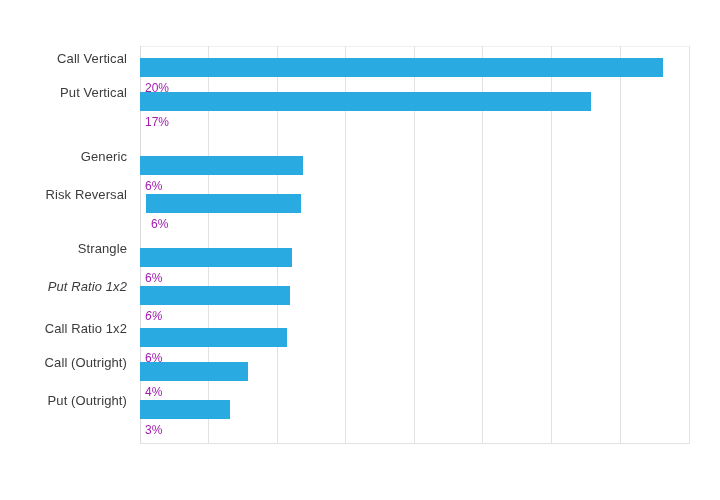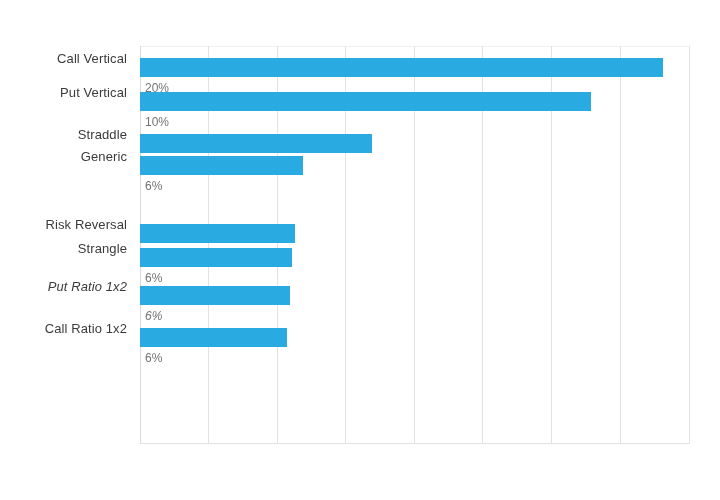--- a/index.html
+++ b/index.html
@@ -84,21 +84,21 @@
     top: 12px;
     height: 19px;
     background: #29abe2;
   }
 
   .value-label {
     position: absolute;
     left: 145px;
     top: 35px;
     font-size: 12px;
-    color: #737373;
+    color: #a21caf;
     white-space: nowrap;
   }
 </style>
 </head>
 <body>
 
 <div id="chart-root">
 
   <div class="baseline-top"></div>
 
@@ -118,36 +118,31 @@
 
   <div class="row" style="top:46px;padding-left:36px;">
     <div class="cat-label">Call Vertical</div>
     <div class="bar" style="width:523px;"></div>
     <div class="value-label">20%</div>
   </div>
 
   <div class="row" style="top:80px;">
     <div class="cat-label">Put Vertical</div>
     <div class="bar" style="width:451px;"></div>
-    <div class="value-label">10%</div>
+    <div class="value-label">17%</div>
   </div>
 
-  <div class="row" style="top:122px;">
-    <div class="cat-label">Straddle</div>
-    <div class="bar" style="width:232px;"></div>
-    <div class="value-label">9%</div>
-  </div>
 
   <div class="row" style="top:144px;">
     <div class="cat-label">Generic</div>
     <div class="bar" style="width:163px;"></div>
     <div class="value-label">6%</div>
   </div>
 
-  <div class="row" style="top:212px;">
+  <div class="row" style="top:182px;margin-left:6px;">
     <div class="cat-label">Risk Reversal</div>
     <div class="bar" style="width:155px;"></div>
     <div class="value-label">6%</div>
   </div>
 
   <div class="row" style="top:236px;">
     <div class="cat-label">Strangle</div>
     <div class="bar" style="width:152px;"></div>
     <div class="value-label">6%</div>
   </div>
@@ -157,15 +152,25 @@
     <div class="bar" style="width:150px;"></div>
     <div class="value-label">6%</div>
   </div>
 
   <div class="row" style="top:316px;">
     <div class="cat-label">Call Ratio 1x2</div>
     <div class="bar" style="width:147px;"></div>
     <div class="value-label">6%</div>
   </div>
 
+  <div class="row" style="top:350px;">
+    <div class="cat-label">Call (Outright)</div>
+    <div class="bar" style="width:108px;"></div>
+    <div class="value-label">4%</div>
+  </div>
 
+  <div class="row" style="top:388px;">
+    <div class="cat-label">Put (Outright)</div>
+    <div class="bar" style="width:90px;"></div>
+    <div class="value-label">3%</div>
+  </div>
 
 </div>
 
 </body></html>

